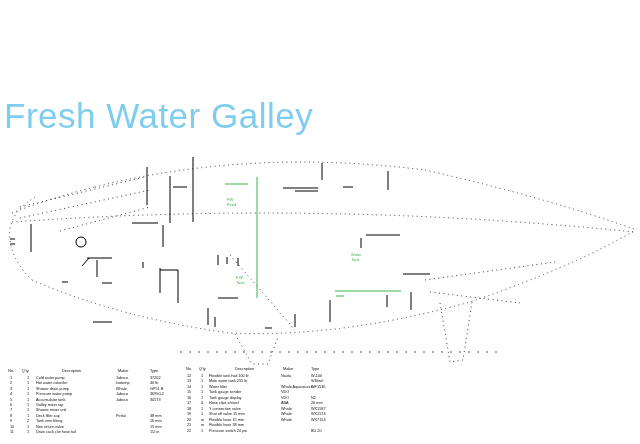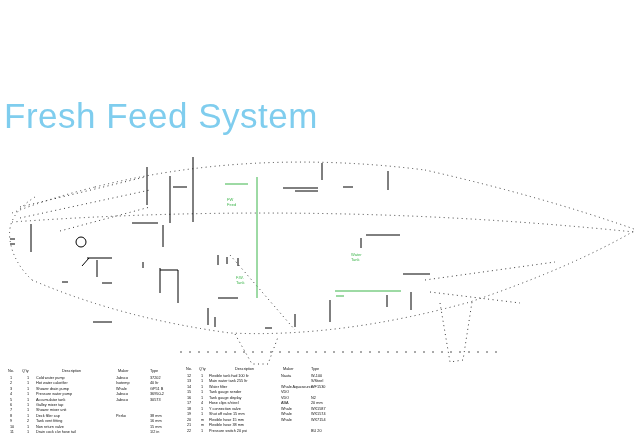--- a/index.html
+++ b/index.html
@@ -13,21 +13,21 @@
   .solid{stroke:#000;stroke-width:1;fill:none;}
   .pipe{stroke-width:1;fill:none;}
   .pipe-label{font-size:4px;font-family:"Liberation Sans",sans-serif;}
   .parts-text{font-size:3.8px;fill:#111;font-family:"Liberation Sans",sans-serif;}
 </style>
 </head>
 <body>
 
 <div id="page">
 
-  <div id="title" style="color: rgb(127, 205, 238);">Fresh Feed System</div>
+  <div id="title" style="color: rgb(127, 205, 238);">Fresh Water Galley</div>
 
   <svg width="640" height="444" viewBox="0 0 640 444">
 
     <g>
       <path class="dotted" d="M95,187 Q250,148 425,170"></path>
       <path class="dotted" d="M12,213 Q50,198 95,187"></path>
       <path class="dotted" d="M425,170 Q540,196 634,229"></path>
       <path class="dotted" d="M12,222 Q320,200 634,232"></path>
       <path class="dotted" d="M35,197 Q6,215 10,240 Q13,262 32,280"></path>
       <path class="dotted" d="M32,280 Q120,318 230,333 Q340,338 470,302 Q570,268 634,231"></path>

